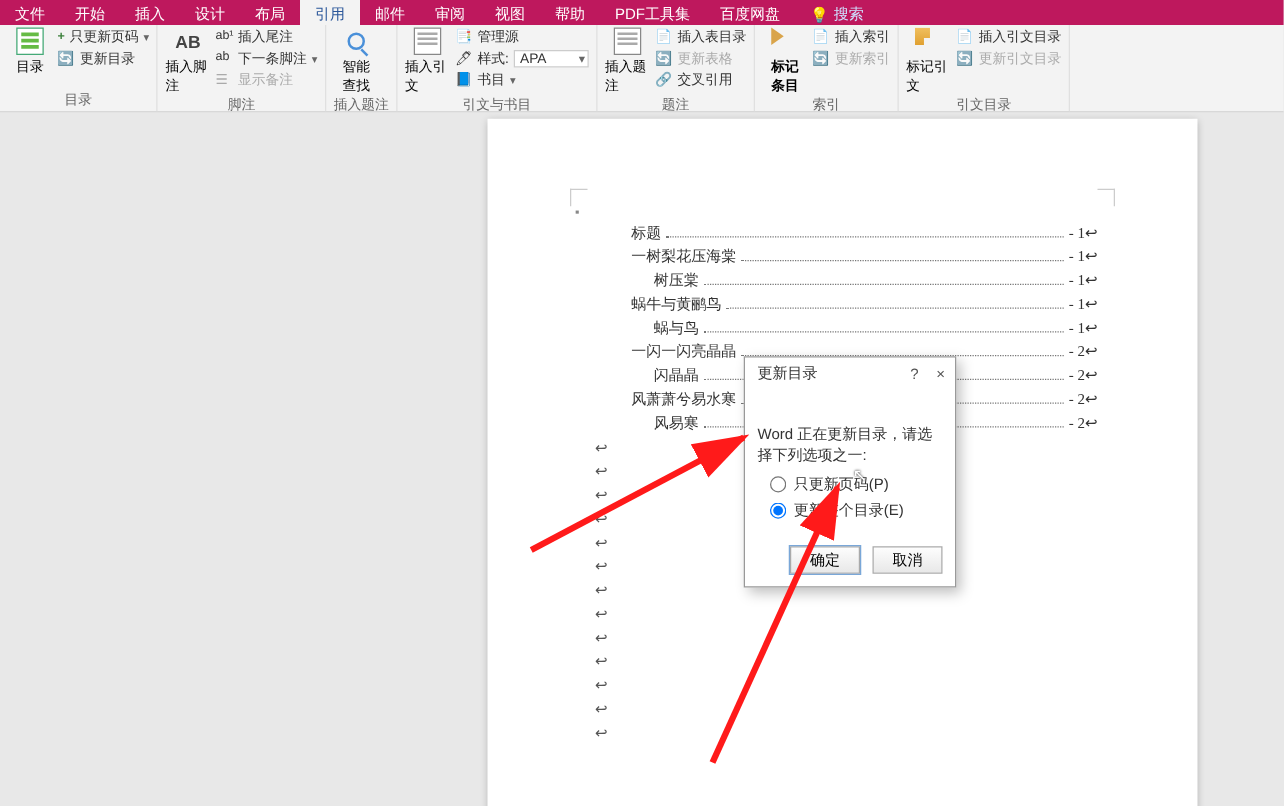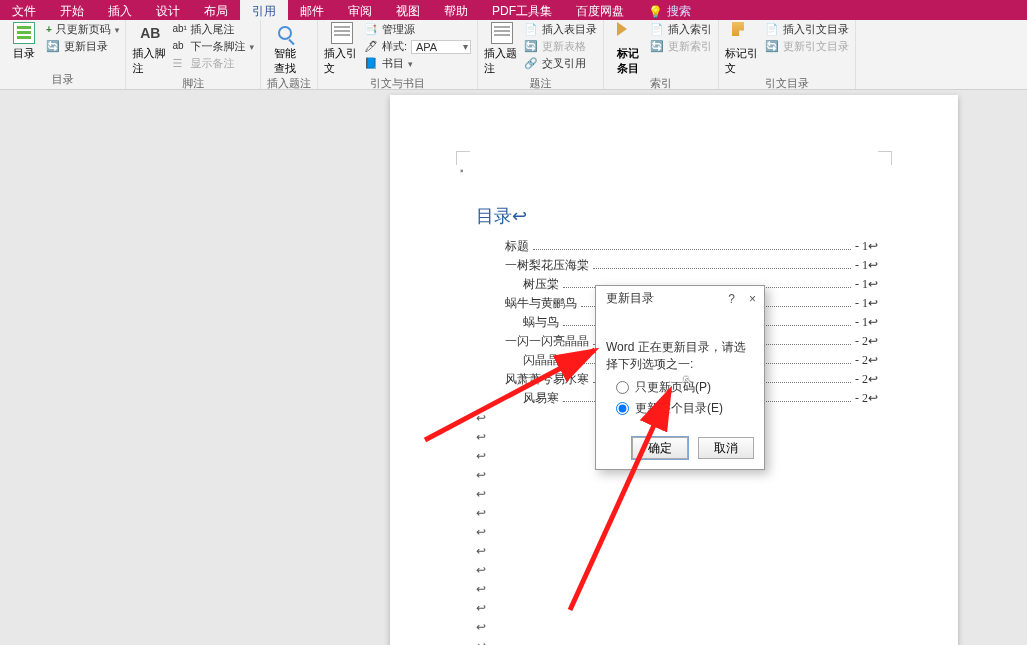--- a/index.html
+++ b/index.html
@@ -248,21 +248,20 @@
 
 </div>
 
 <div class="workspace">
 
   <div class="page">
     <div class="corner tl"></div>
     <div class="corner tr"></div>
     <div class="page-inner">
       <div style="font-size:10px;color:#888;margin-left:-10px;">▪</div>
-      <div class="toc-title">目录↩</div>
       <div class="toc" id="toc-container">
           <div class="toc-row lvl0">
             <span class="toc-text">标题</span>
             <span class="leader"></span>
             <span class="toc-page">- 1↩</span>
           </div>
           <div class="toc-row lvl0">
             <span class="toc-text">一树梨花压海棠</span>
             <span class="leader"></span>
             <span class="toc-page">- 1↩</span>

